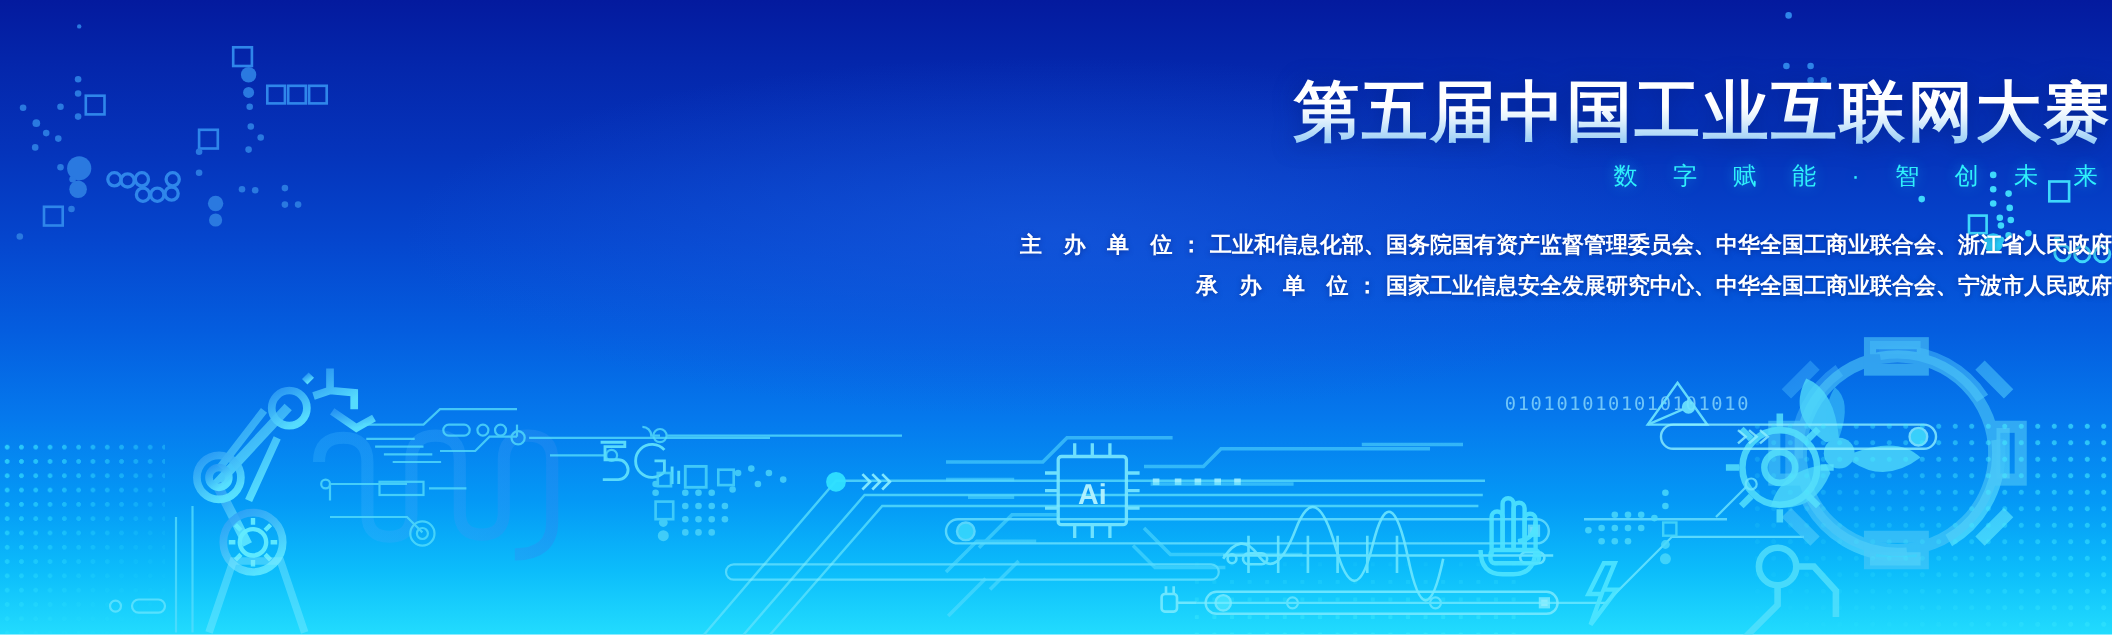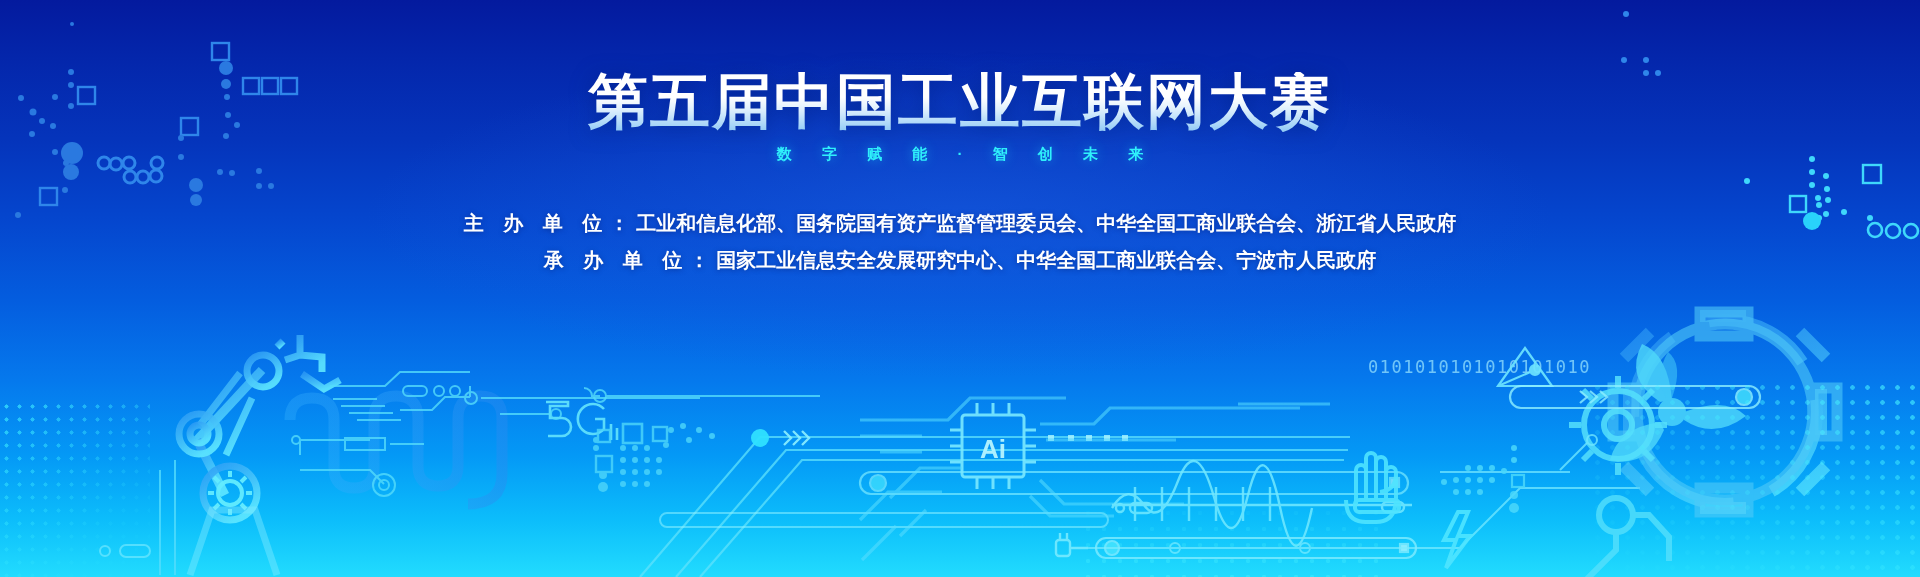--- a/index.html
+++ b/index.html
@@ -28,42 +28,42 @@
     width:1200px;height:330px;
     background:radial-gradient(ellipse at center, rgba(26,92,224,.55) 0%, rgba(10,50,180,0) 70%);
     pointer-events:none;
   }
 
   .bg-svg{position:absolute;left:0;top:0;width:1920px;height:577px;}
 
   
   .content{
     position:absolute;left:0;top:0;width:1920px;height:577px;
-    text-align:center;
+    text-align:right;
   }
 
   .title{
     position:absolute;left:0;right:0;top:72px;
     font-size:60px;
     font-weight:bold;
     letter-spacing:2px;
     line-height:1;
     background:linear-gradient(180deg,#ffffff 0%,#ffffff 42%,#dff0fd 62%,#a9d6f8 88%,#8ec8f5 100%);
     -webkit-background-clip:text;
     background-clip:text;
     color:transparent;
     -webkit-text-fill-color:transparent;
     filter:drop-shadow(0 2px 10px rgba(0,30,120,.55));
     white-space:nowrap;
   }
 
   .subtitle{
     position:absolute;left:0;right:0;top:145px;
-    font-size:15px;
-    font-weight:bold;
+    font-size:22px;
+    font-weight:normal;
     color:#2ff0fb;
     letter-spacing:13px;
     text-indent:13px;
     text-shadow:0 0 12px rgba(30,220,255,.45);
     white-space:nowrap;
   }
 
   .org-wrap{
     position:absolute;left:0;right:0;top:205px;
   }

